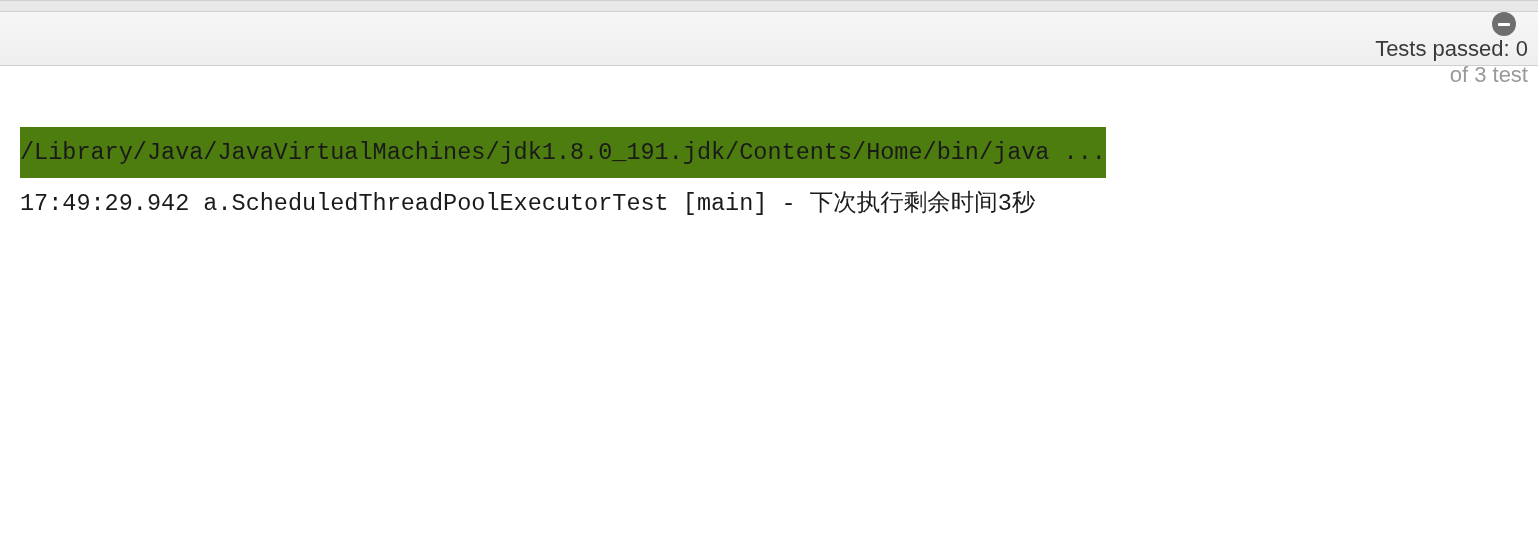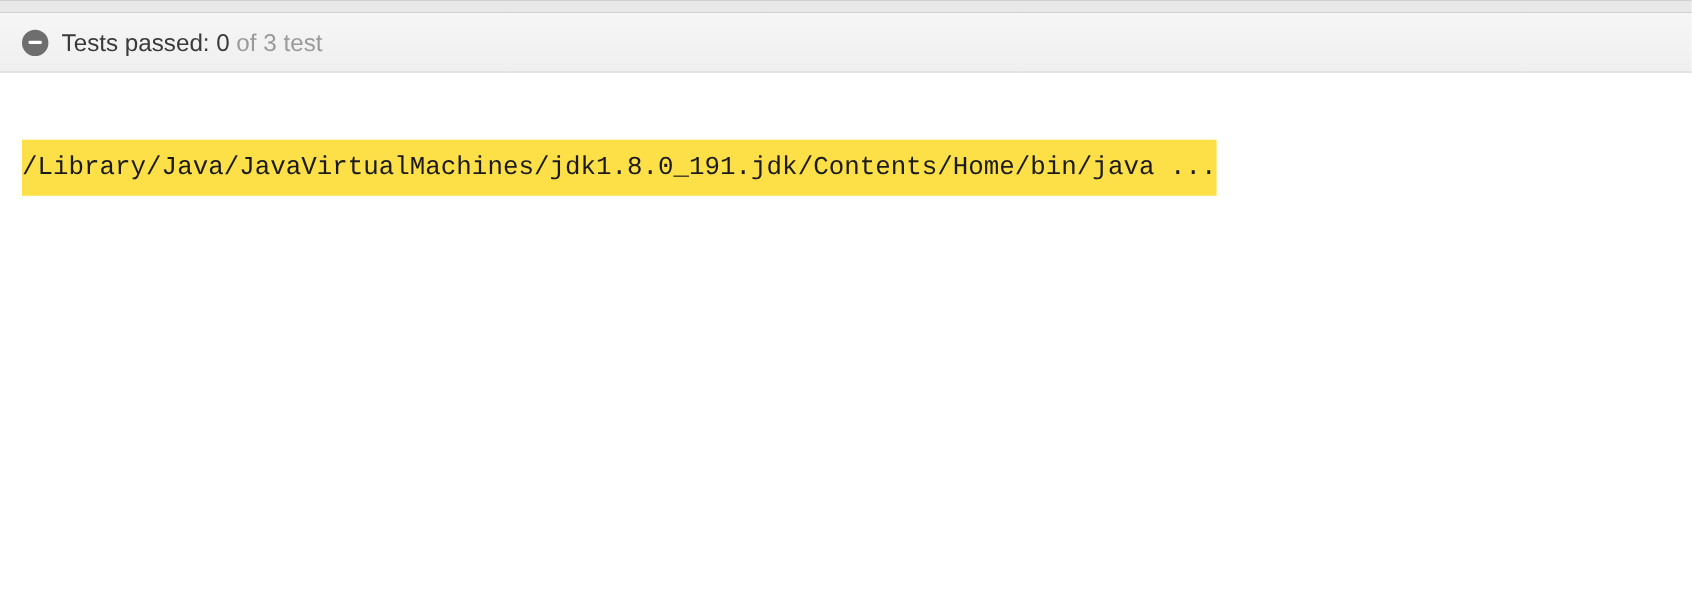--- a/index.html
+++ b/index.html
@@ -11,27 +11,28 @@
     overflow: hidden;
   }
   .top-strip {
     height: 12px;
     background: #e8e8e8;
     border-top: 1px solid #d0d0d0;
     border-bottom: 1px solid #d0d0d0;
   }
   .status-bar {
     display: flex;
-    align-items: center;
+    align-items: flex-end;
     height: 54px;
-    padding: 0 20px;
+    padding: 0 10px;
     background: linear-gradient(#f6f6f6, #efefef);
     border-bottom: 1px solid #cfcfcf;
     font-size: 22px;
     color: #3c3c3c;
+    flex-direction: column;
   }
   .status-icon {
     width: 24px;
     height: 24px;
     border-radius: 50%;
     background: #6e6e6e;
     display: flex;
     align-items: center;
     justify-content: center;
     margin-right: 12px;
@@ -49,34 +50,35 @@
   .console {
     padding: 10px 20px 20px 20px;
     font-family: "Menlo", "Consolas", "Courier New", monospace;
     font-size: 23.5px;
     line-height: 51px;
     color: #1a1a1a;
     white-space: pre;
     overflow: hidden;
   }
   .cmd-line {
-    background: #fde047;
+    background: #4d7c0f;
     display: inline-block;
   }
 </style>
 </head>
 <body>
 
 <div class="top-strip"></div>
 
 <div class="status-bar">
   <span class="status-icon"></span>
   <span class="status-main">Tests passed: 0</span>
   <span class="status-sub">of 3 test</span>
 </div>
 
 <div class="console">
 <span class="cmd-line">/Library/Java/JavaVirtualMachines/jdk1.8.0_191.jdk/Contents/Home/bin/java ...</span>
+<div>17:49:29.942 a.ScheduledThreadPoolExecutorTest [main] - 下次执行剩余时间3秒</div>
 
 
 
 
 </div>
 
 </body></html>

